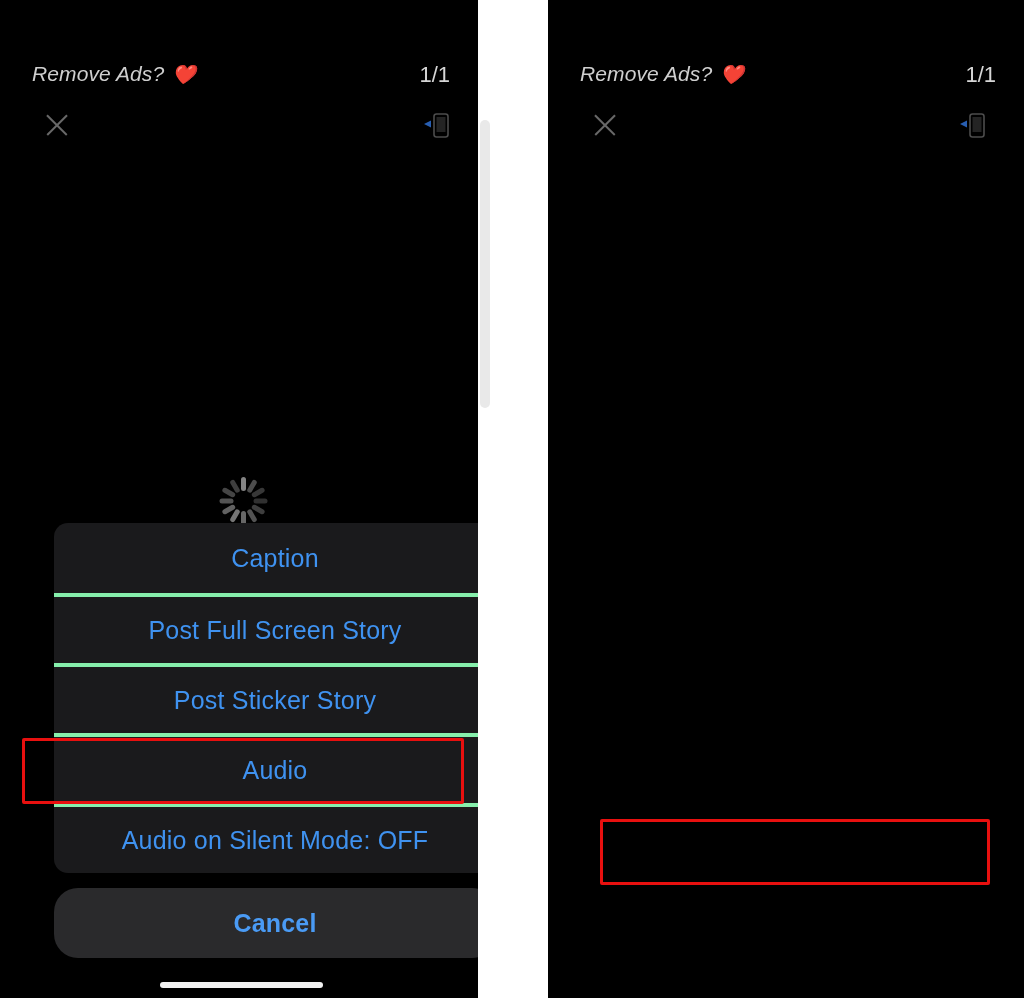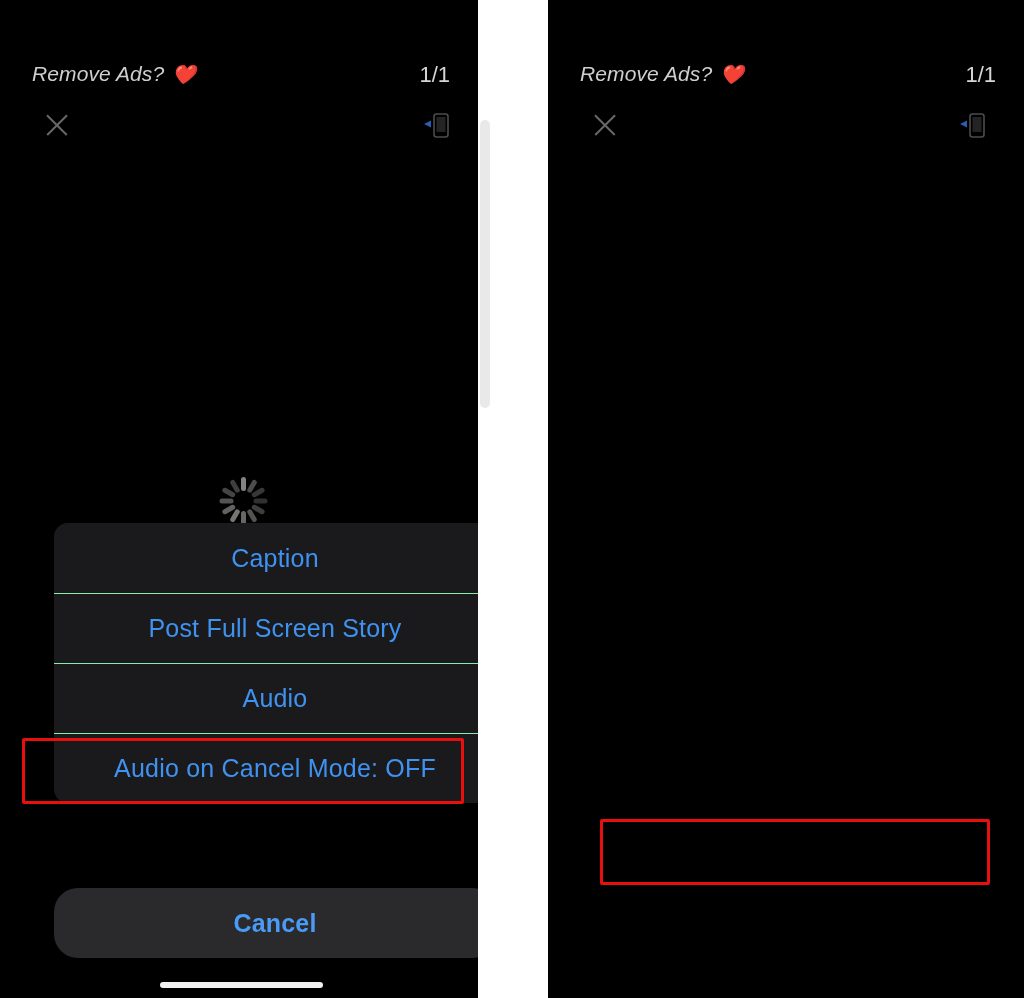--- a/index.html
+++ b/index.html
@@ -108,21 +108,21 @@
   .sheet-cancel  { top: 888px; background: #2a2a2c; border-radius: 24px; }
 
   .sheet-row {
     position: relative;
     height: 70px;
     display: flex; align-items: center; justify-content: center;
     color: #3f92f0;
     font-size: 25px;
     letter-spacing: .2px;
   }
-  .sheet-row + .sheet-row { border-top: 1px solid #86efac; text-align: center; }
+  .sheet-row + .sheet-row { border-top: 4px solid #86efac; text-align: center; }
   .sheet-row.bold { font-weight: bold; color: #4a9bf5; }
 
   
   .hl {
     position: absolute;
     border: 3px solid #e8100f;
     border-radius: 2px;
     pointer-events: none;
   }
   .hl-share { left: 22px; top: 738px; width: 442px; height: 66px; }
@@ -175,24 +175,27 @@
     </div>
 
     <div class="sheet sheet-actions">
       <div class="sheet-row">
         <span>Caption</span>
       </div>
       <div class="sheet-row">
         <span>Post Full Screen Story</span>
       </div>
       <div class="sheet-row">
+        <span>Post Sticker Story</span>
+      </div>
+      <div class="sheet-row">
         <span>Audio</span>
       </div>
       <div class="sheet-row">
-        <span>Audio on Cancel Mode: OFF</span>
+        <span>Audio on Silent Mode: OFF</span>
       </div>
     </div>
 
     <div class="sheet sheet-cancel">
       <div class="sheet-row bold">
         <span>Cancel</span>
       </div>
     </div>
 
     <div class="home-indicator hi-left"></div>

